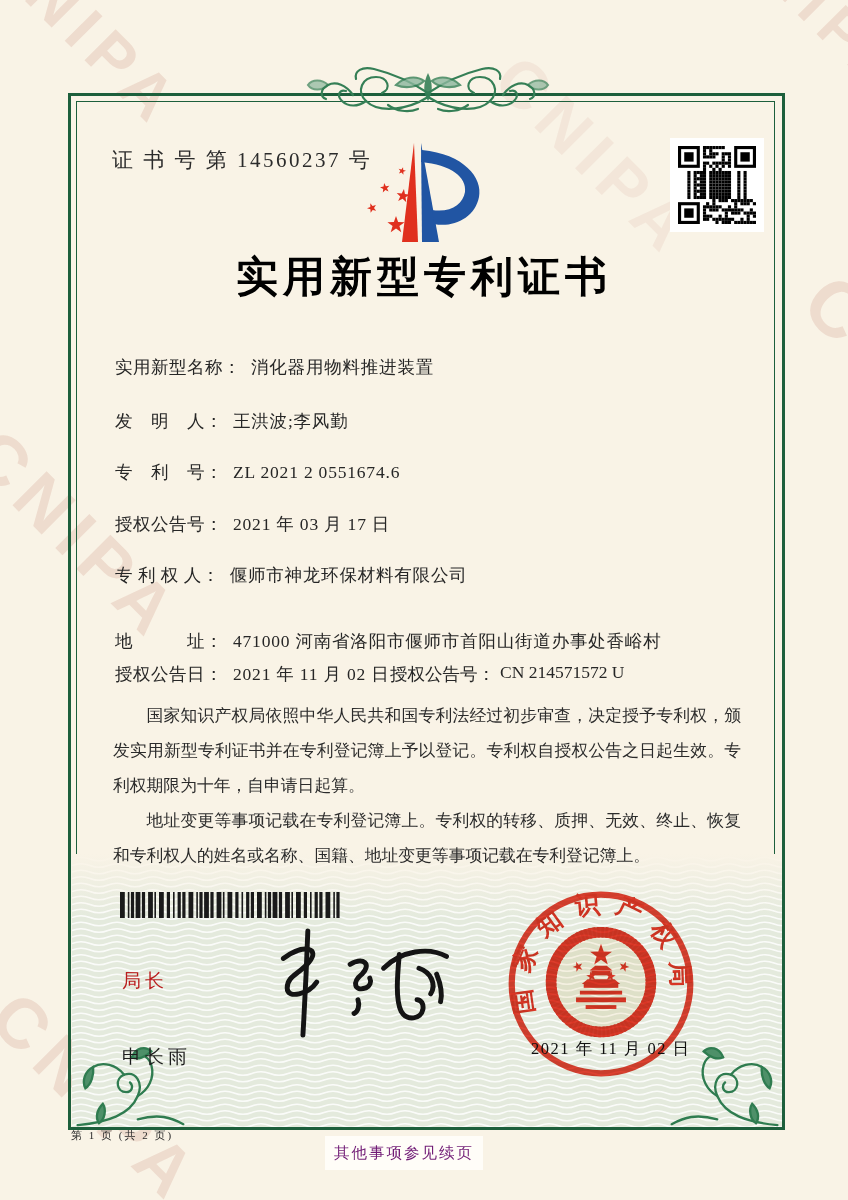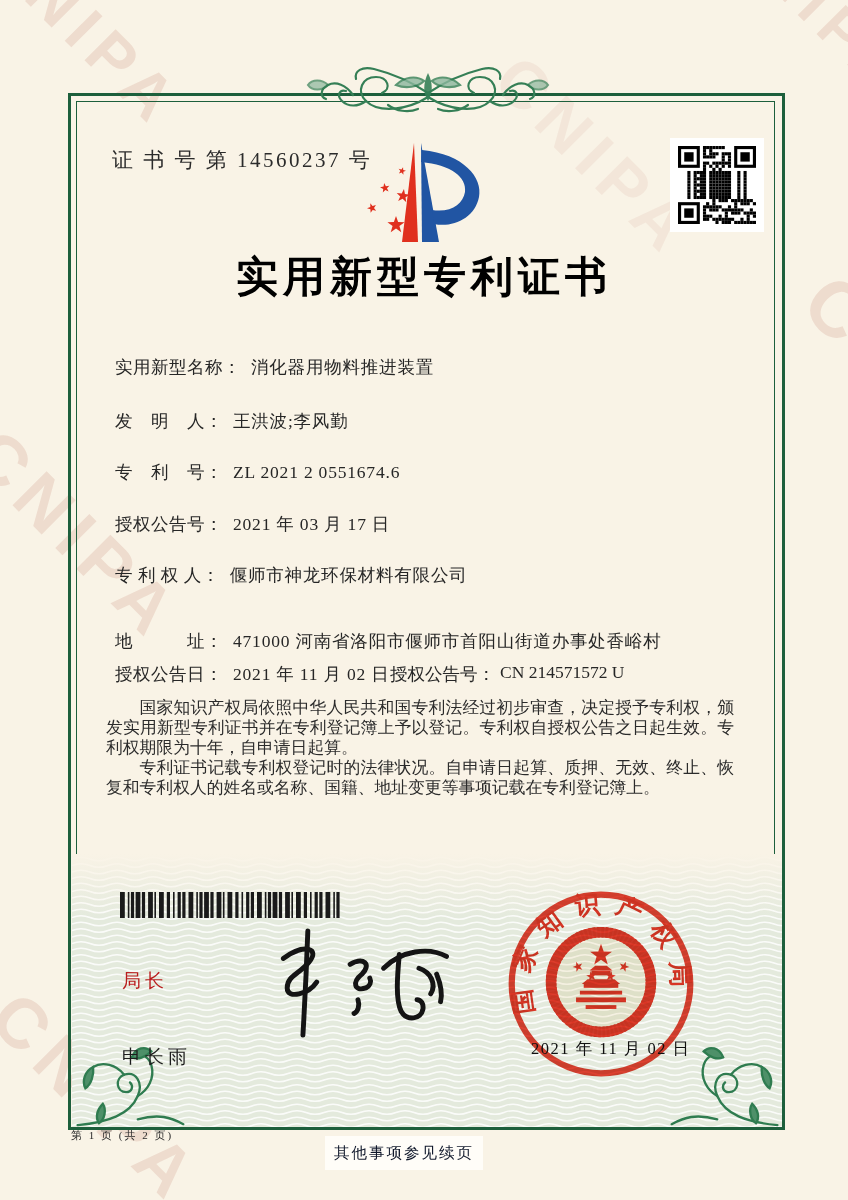--- a/index.html
+++ b/index.html
@@ -48,38 +48,38 @@
   #title{
     left:0;top:249px;width:848px;text-align:center;z-index:4;
     font-size:42px;font-weight:bold;letter-spacing:5px;color:#000000;
   }
   .field-row{left:115px;z-index:4;font-size:17.5px;color:#262626;white-space:nowrap;}
   .field-row .lab{letter-spacing:0.5px;}
   .field-row .val{margin-left:10px;letter-spacing:0.8px;margin-top:7px;}
   #row-grant .lab2{position:absolute;left:275px;}
   #row-grant .val2{position:absolute;left:385px;}
   #body-text{
-    left:106px;top:698px;width:628px;z-index:4;
-    font-size:16.8px;line-height:20px;color:#2b2b2b;text-align:justify;
+    left:113px;top:698px;width:628px;z-index:4;
+    font-size:16.8px;line-height:35px;color:#2b2b2b;text-align:justify;
   }
   #body-text p{margin:0;text-indent:2em;}
   #barcode{left:120px;top:892px;width:224px;height:26px;z-index:4;}
   #signer-title{left:122px;top:968px;font-size:19px;z-index:4;letter-spacing:4px;color:#b91c1c;
     font-family:"Liberation Sans","DejaVu Sans",sans-serif;}
   #signer-name{left:122px;top:1002px;font-size:19px;z-index:4;letter-spacing:4px;color:#1d1d1d;
     font-family:"Liberation Sans","DejaVu Sans",sans-serif;margin-top:42px;}
   #signature{left:252px;top:925px;width:210px;height:118px;z-index:4;}
   #seal{left:505px;top:888px;width:192px;height:192px;z-index:5;mix-blend-mode:multiply;opacity:.95;}
   #seal-date{left:531px;top:1038px;font-size:16.5px;letter-spacing:1.5px;z-index:6;color:#101010;}
   #page-indicator{left:71px;top:1092px;width:680px;font-size:11px;
     letter-spacing:2px;z-index:4;color:#2b2b2b;margin-top:36px;}
   #cont-note{
     left:325px;top:1136px;width:158px;height:34px;background:#fffdf8;z-index:4;
     display:flex;align-items:center;justify-content:center;
-    font-size:15.5px;letter-spacing:2px;color:#0f172a;
+    font-size:15.5px;letter-spacing:2px;color:#701a75;
   }
 </style>
 </head>
 <body>
 
 <span class="wm" style="left:-38px;top:-8px;font-size:64px;">CNIPA</span>
 <span class="wm" style="left:470px;top:118px;font-size:66px;color:rgba(222,186,171,0.22);">CNIPA</span>
 <span class="wm" style="left:700px;top:-30px;font-size:60px;">CNIPA</span>
 <span class="wm" style="left:775px;top:345px;font-size:78px;">CNIPA</span>
 <span class="wm" style="left:-55px;top:495px;font-size:70px;">CNIPA</span>
@@ -462,21 +462,21 @@
   <span class="lab">地　　　址：</span><span class="val">471000 河南省洛阳市偃师市首阳山街道办事处香峪村</span>
 </div>
 <div id="row-grant" class="field-row abs" style="top:662px;width:640px;">
   <span class="lab">授权公告日：</span><span class="val">2021 年 11 月 02 日</span>
   <span class="lab2">授权公告号：</span>
   <span class="val2">CN 214571572 U</span>
 </div>
 
 <div id="body-text" class="abs">
   <p>国家知识产权局依照中华人民共和国专利法经过初步审查，决定授予专利权，颁发实用新型专利证书并在专利登记簿上予以登记。专利权自授权公告之日起生效。专利权期限为十年，自申请日起算。</p>
-  <p>专利证书记载专利权登记时的法律状况。自申请日起算、质押、无效、终止、恢复和专利权人的姓名或名称、国籍、地址变更等事项记载在专利登记簿上。</p>
+  <p>地址变更等事项记载在专利登记簿上。专利权的转移、质押、无效、终止、恢复和专利权人的姓名或名称、国籍、地址变更等事项记载在专利登记簿上。</p>
 </div>
 
 <svg id="barcode" class="abs" viewBox="0 0 224 26" preserveAspectRatio="none">
     <rect x="0" y="0" width="4.800000000000001" height="26" fill="#1a1a1a"></rect>
     <rect x="7.800000000000001" y="0" width="1.6" height="26" fill="#1a1a1a"></rect>
     <rect x="10.9" y="0" width="3.2" height="26" fill="#1a1a1a"></rect>
     <rect x="15.600000000000001" y="0" width="4.800000000000001" height="26" fill="#1a1a1a"></rect>
     <rect x="21.900000000000002" y="0" width="3.2" height="26" fill="#1a1a1a"></rect>
     <rect x="28.1" y="0" width="4.800000000000001" height="26" fill="#1a1a1a"></rect>
     <rect x="34.400000000000006" y="0" width="1.6" height="26" fill="#1a1a1a"></rect>

